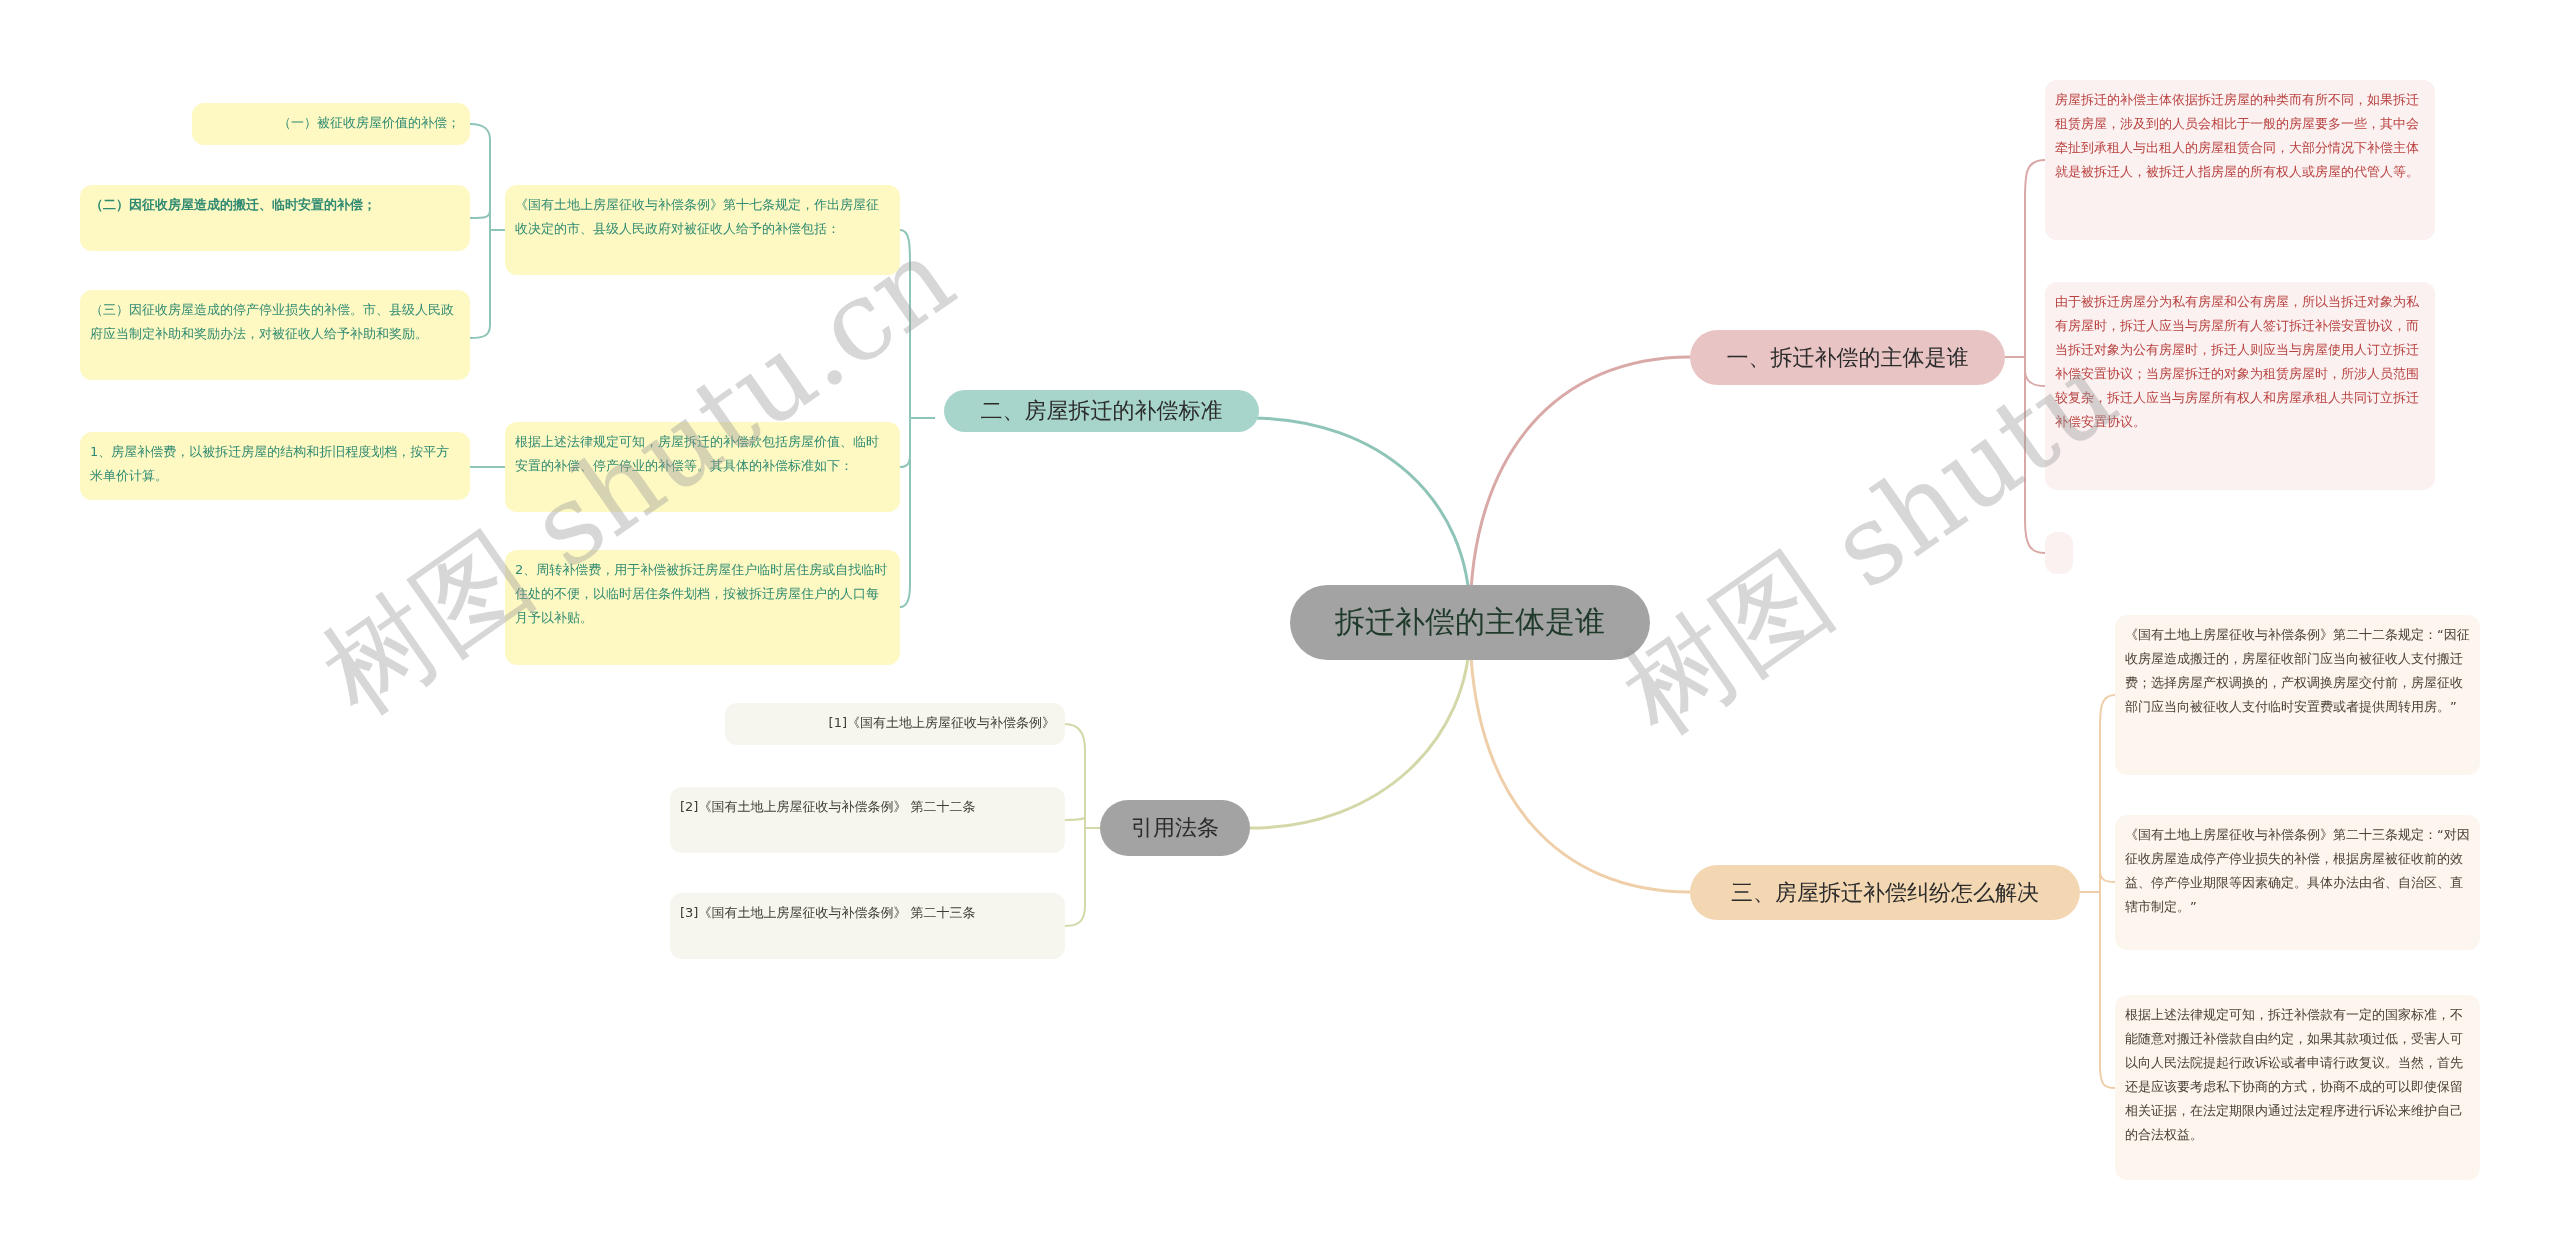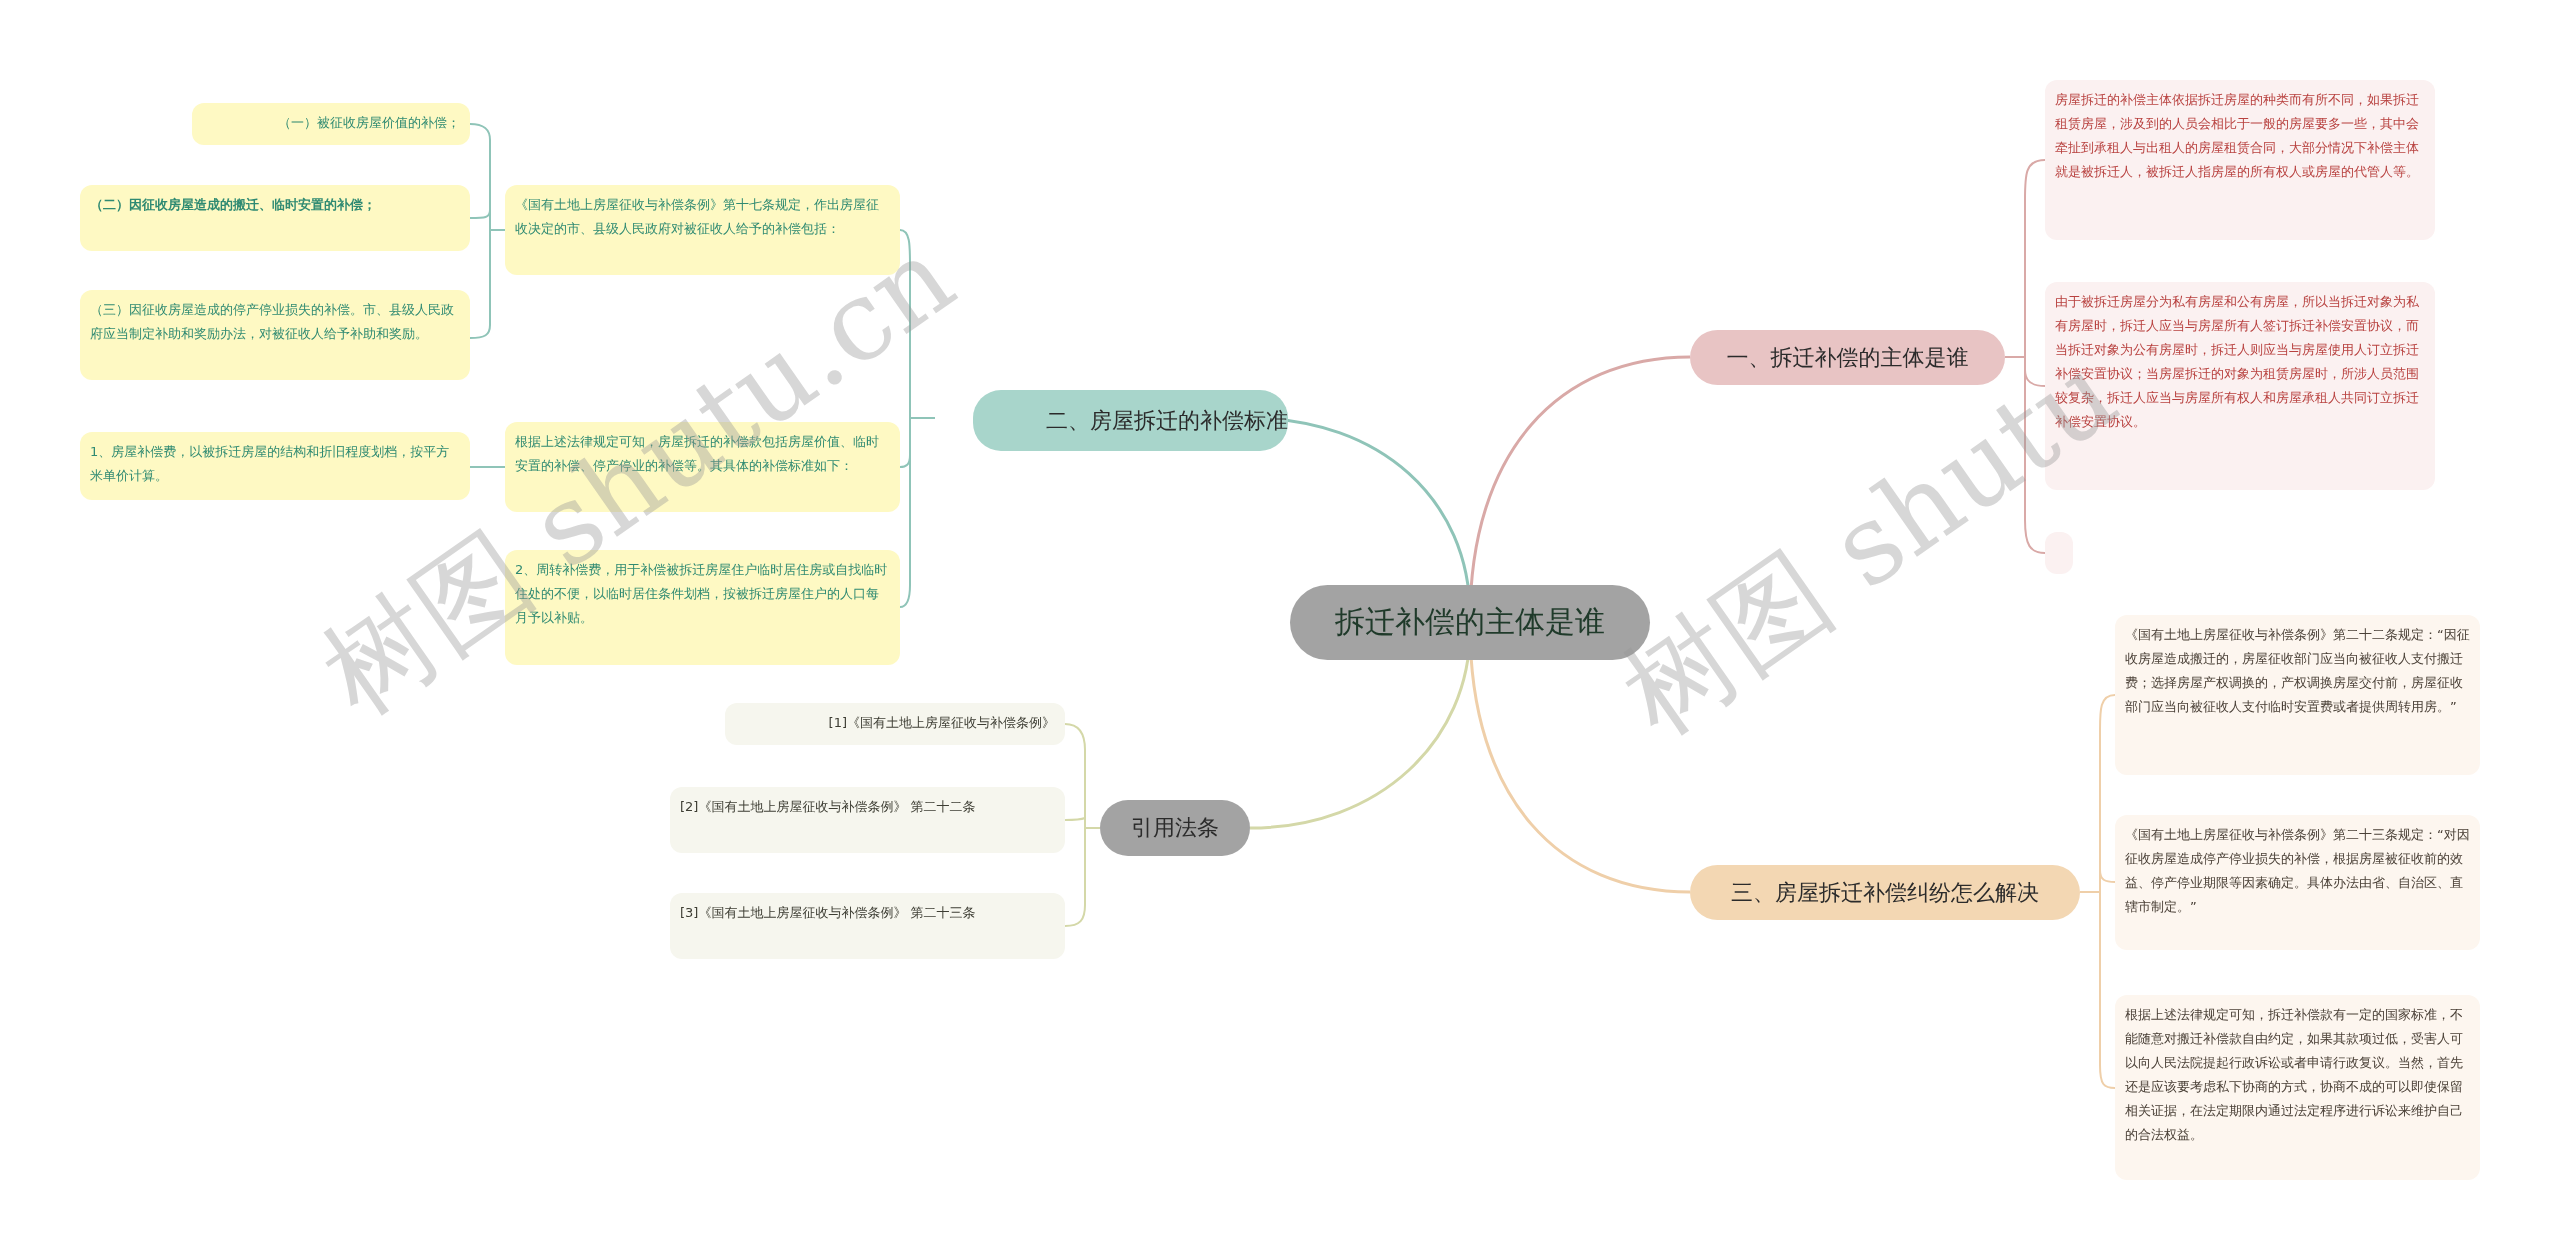--- a/index.html
+++ b/index.html
@@ -68,21 +68,21 @@
 <div class="node leaf l-red" style="left:2045px; top:80px; width:390px; height:160px;">
   <span>房屋拆迁的补偿主体依据拆迁房屋的种类而有所不同，如果拆迁租赁房屋，涉及到的人员会相比于一般的房屋要多一些，其中会牵扯到承租人与出租人的房屋租赁合同，大部分情况下补偿主体就是被拆迁人，被拆迁人指房屋的所有权人或房屋的代管人等。</span>
 </div>
 <div class="node leaf l-red" style="left:2045px; top:282px; width:390px; height:208px;">
   <span>由于被拆迁房屋分为私有房屋和公有房屋，所以当拆迁对象为私有房屋时，拆迁人应当与房屋所有人签订拆迁补偿安置协议，而当拆迁对象为公有房屋时，拆迁人则应当与房屋使用人订立拆迁补偿安置协议；当房屋拆迁的对象为租赁房屋时，所涉人员范围较复杂，拆迁人应当与房屋所有权人和房屋承租人共同订立拆迁补偿安置协议。</span>
 </div>
 <div class="node leaf l-red" style="left:2045px; top:532px; width:28px; height:42px; padding:0;">
   <span></span>
 </div>
 
-<div class="node branch b-teal" style="left:973px; top:390px; width:315px; height:61px;justify-content:flex-end;">
+<div class="node branch b-teal" style="left:944px; top:390px; width:315px; height:42px;">
   <span>二、房屋拆迁的补偿标准</span>
 </div>
 <div class="node leaf l-teal" style="left:505px; top:185px; width:395px; height:90px;">
   <span>《国有土地上房屋征收与补偿条例》第十七条规定，作出房屋征收决定的市、县级人民政府对被征收人给予的补偿包括：</span>
 </div>
 <div class="node leaf l-teal right-align" style="left:192px; top:103px; width:278px; height:42px;">
   <span>（一）被征收房屋价值的补偿；</span>
 </div>
 <div class="node leaf l-teal" style="left:80px; top:185px; width:390px; height:66px;font-weight:bold;">
   <span>（二）因征收房屋造成的搬迁、临时安置的补偿；</span>

